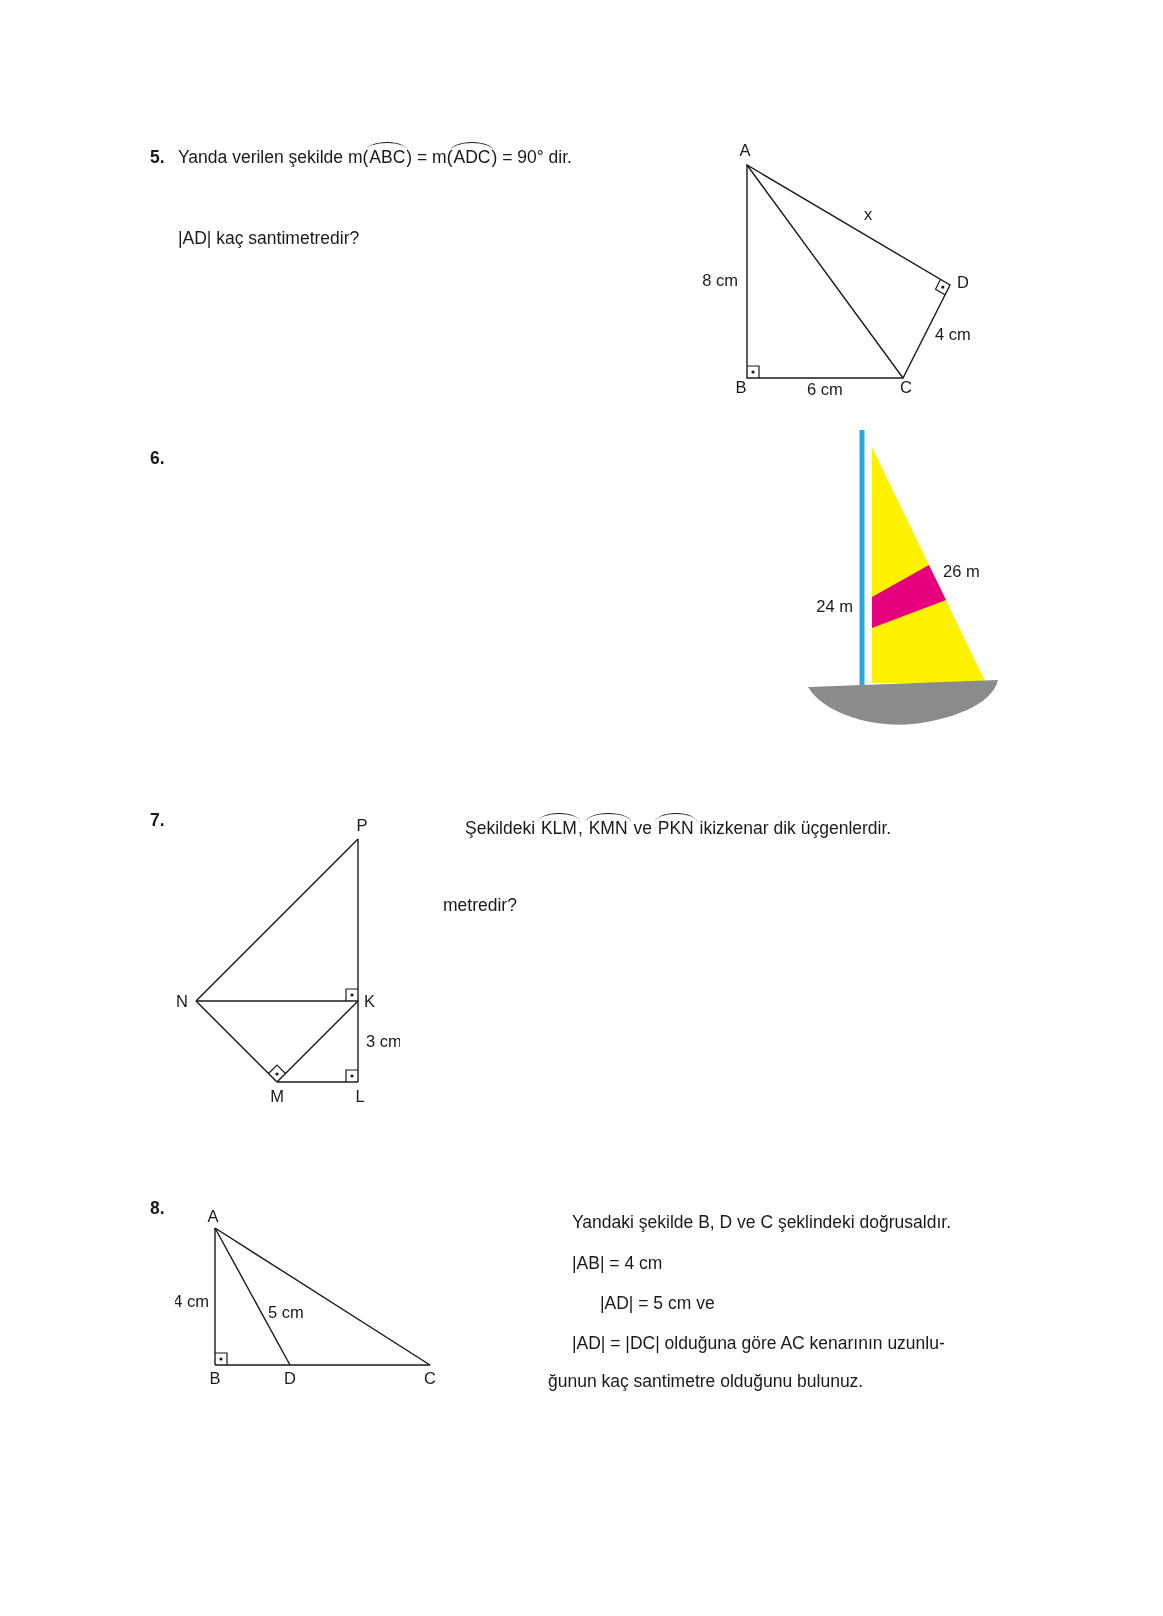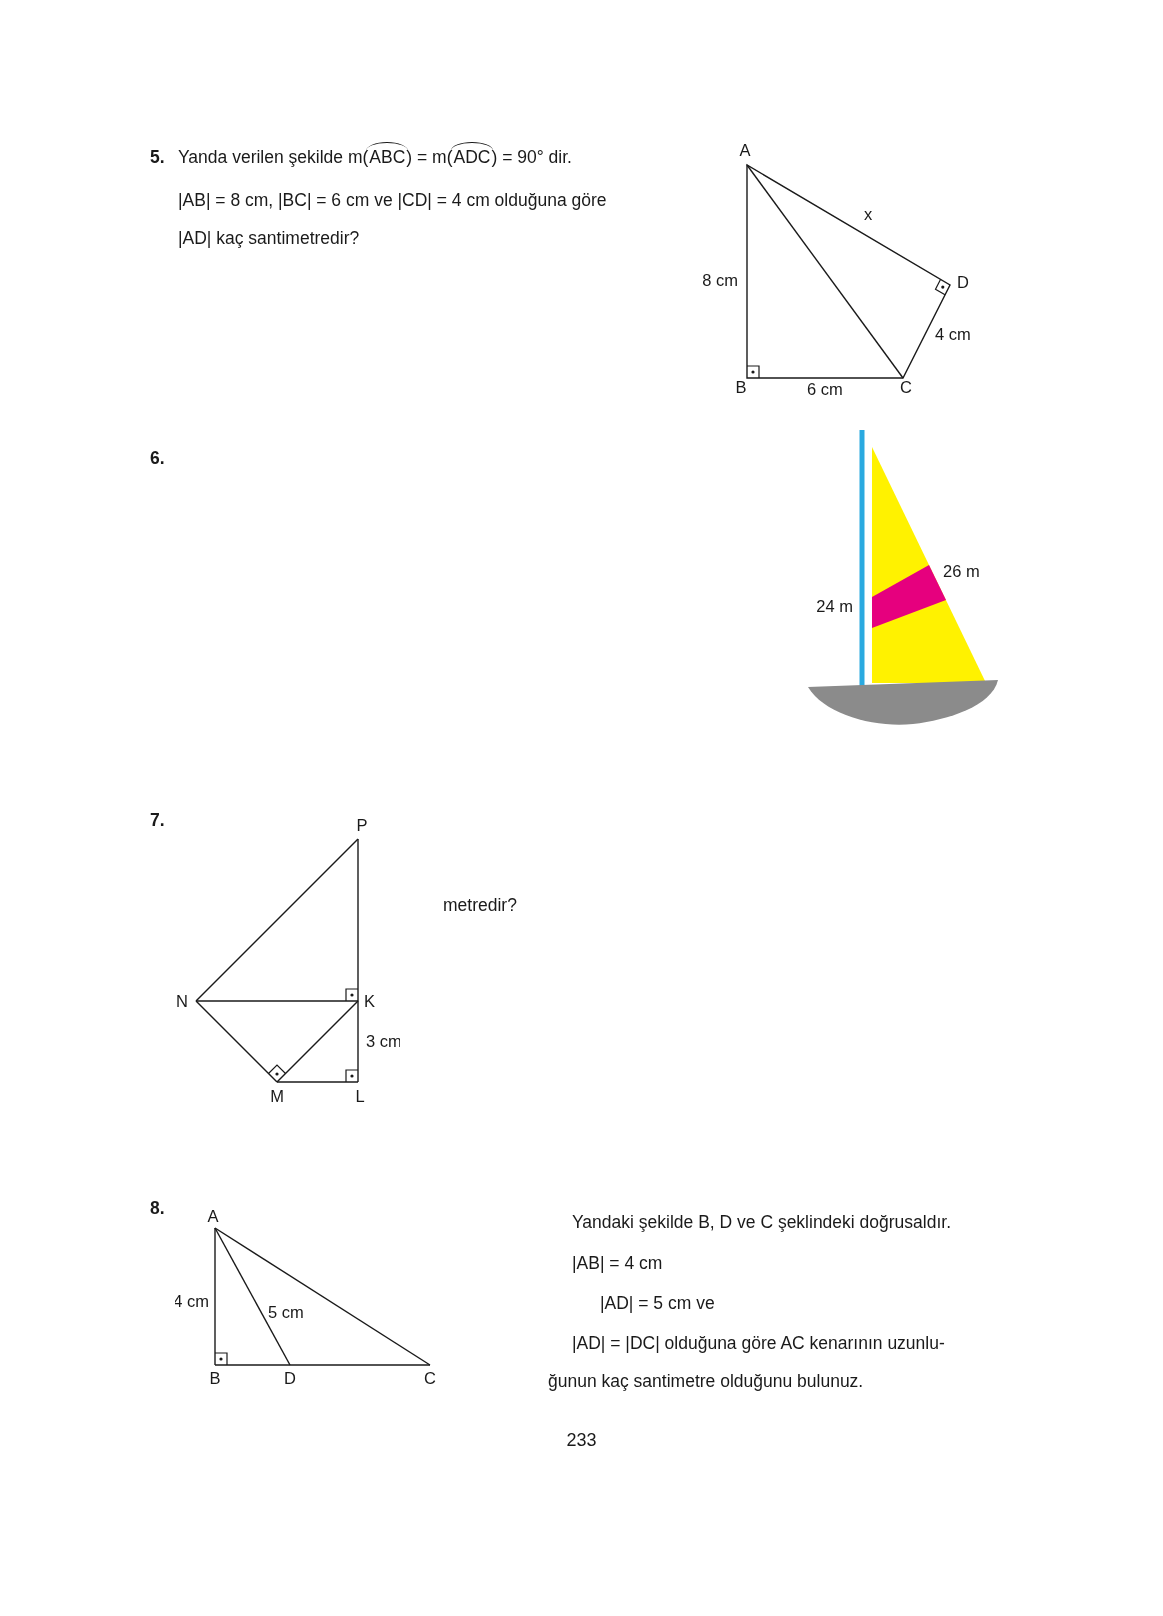--- a/index.html
+++ b/index.html
@@ -20,21 +20,20 @@
   svg text { font-family:"Liberation Sans", sans-serif; font-size:16.5px; fill:#1a1a1a; }
   .pageno { position:absolute; left:0; right:0; text-align:center; font-size:18px; }
 </style>
 </head>
 <body>
 
 <div class="page">
 
   <div class="t num" style="left:150px;top:147px">5.</div>
   <div class="t" style="left:178px;top:147px"><span>Yanda verilen şekilde m(</span><span class="arc">ABC</span><span>) = m(</span><span class="arc">ADC</span><span>) = 90° dir.</span></div>
-  <div class="t" style="left:178px;top:190px">|AB| = 8 cm, |BC| = 6 cm ve |CD| = 4 cm olduğuna göre</div>
   <div class="t" style="left:178px;top:228px">|AD| kaç santimetredir?</div>
 
   <svg class="fig" style="left:690px;top:135px" width="300" height="270" viewBox="0 0 300 270">
     <path d="M57 30 L57 243 L213 243 L260 150 Z" fill="none" stroke="#1a1a1a" stroke-width="1.4"></path>
     <line x1="57" y1="30" x2="213" y2="243" stroke="#1a1a1a" stroke-width="1.4"></line>
 
     <path d="M57 231 L69 231 L69 243" fill="none" stroke="#1a1a1a" stroke-width="1.2"></path>
     <circle cx="63" cy="237" r="1.6" fill="#1a1a1a"></circle>
 
     <path d="M250.5 144.4 L245.5 154.2 L255 159.8" fill="none" stroke="#1a1a1a" stroke-width="1.2"></path>
@@ -54,20 +53,21 @@
   <svg class="fig" style="left:795px;top:425px" width="215" height="315" viewBox="0 0 215 315">
     <rect x="64.5" y="5" width="5" height="262" fill="#2aa9e0"></rect>
     <polygon points="77,22 77,258 191,258" fill="#fff200"></polygon>
     <polygon points="77,172 134,140 151,175 77,203" fill="#e6007e"></polygon>
     <path d="M13 262 L203 255 C197 281 153 295 118 299 C 80 303 30 290 13 262 Z" fill="#8b8b8b"></path>
     <text x="58" y="187" text-anchor="end">24 m</text>
     <text x="148" y="152" text-anchor="start">26 m</text>
   </svg>
 
   <div class="t num" style="left:150px;top:810px">7.</div>
+  <div class="t" style="left:465px;top:818px"><span>Şekildeki </span><span class="arc">KLM</span><span>, </span><span class="arc">KMN</span><span> ve </span><span class="arc">PKN</span><span> ikizkenar dik üçgenlerdir.</span></div>
   <div class="t" style="left:443px;top:895px">metredir?</div>
 
   <svg class="fig" style="left:170px;top:815px" width="230" height="300" viewBox="0 0 230 300">
     <path d="M188 24 L26 186" fill="none" stroke="#1a1a1a" stroke-width="1.4"></path>
     <path d="M188 24 L188 267" fill="none" stroke="#1a1a1a" stroke-width="1.4"></path>
     <path d="M26 186 L188 186" fill="none" stroke="#1a1a1a" stroke-width="1.4"></path>
     <path d="M26 186 L107 267" fill="none" stroke="#1a1a1a" stroke-width="1.4"></path>
     <path d="M107 267 L188 186" fill="none" stroke="#1a1a1a" stroke-width="1.4"></path>
     <path d="M107 267 L188 267" fill="none" stroke="#1a1a1a" stroke-width="1.4"></path>
 
@@ -103,15 +103,14 @@
     <path d="M40 143 L52 143 L52 155" fill="none" stroke="#1a1a1a" stroke-width="1.2"></path>
     <circle cx="46" cy="149" r="1.6" fill="#1a1a1a"></circle>
     <text x="38" y="12" text-anchor="middle">A</text>
     <text x="40" y="174" text-anchor="middle">B</text>
     <text x="115" y="174" text-anchor="middle">D</text>
     <text x="255" y="174" text-anchor="middle">C</text>
     <text x="34" y="97" text-anchor="end">4 cm</text>
     <text x="93" y="108" text-anchor="start">5 cm</text>
   </svg>
 
-  <div class="pageno" style="top:1430px">233</div>
 
 </div>
 
 </body></html>

